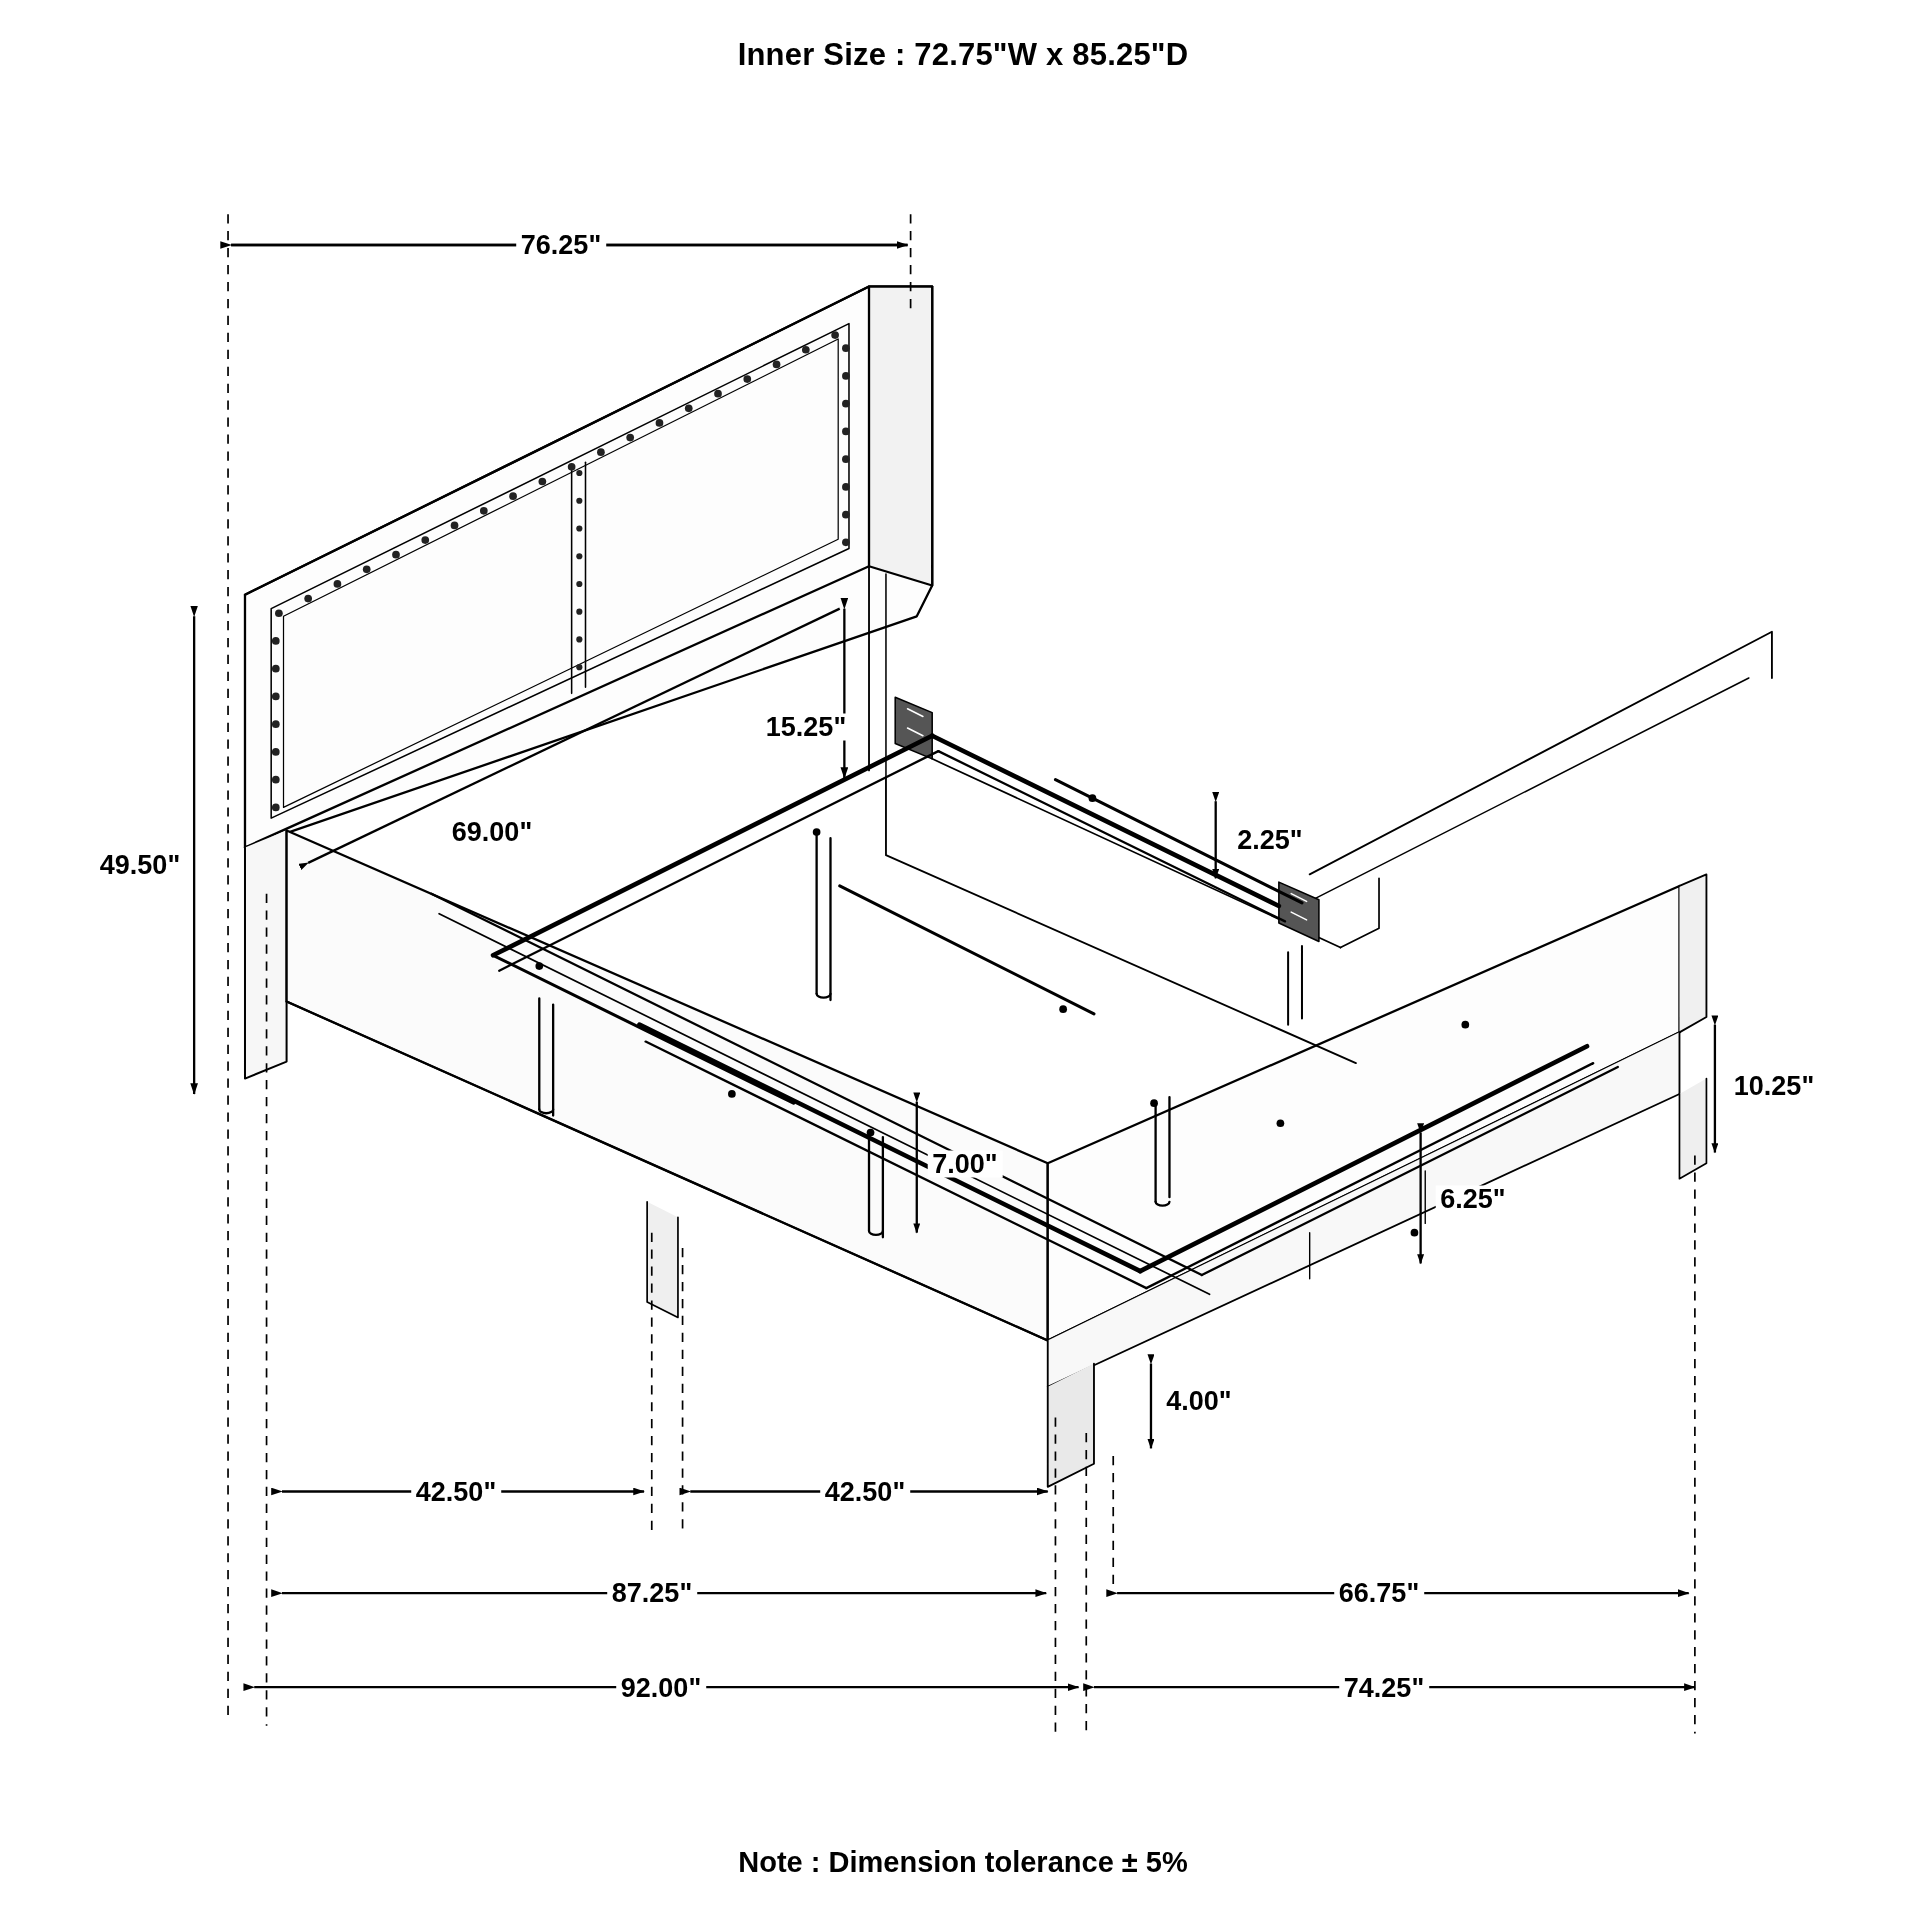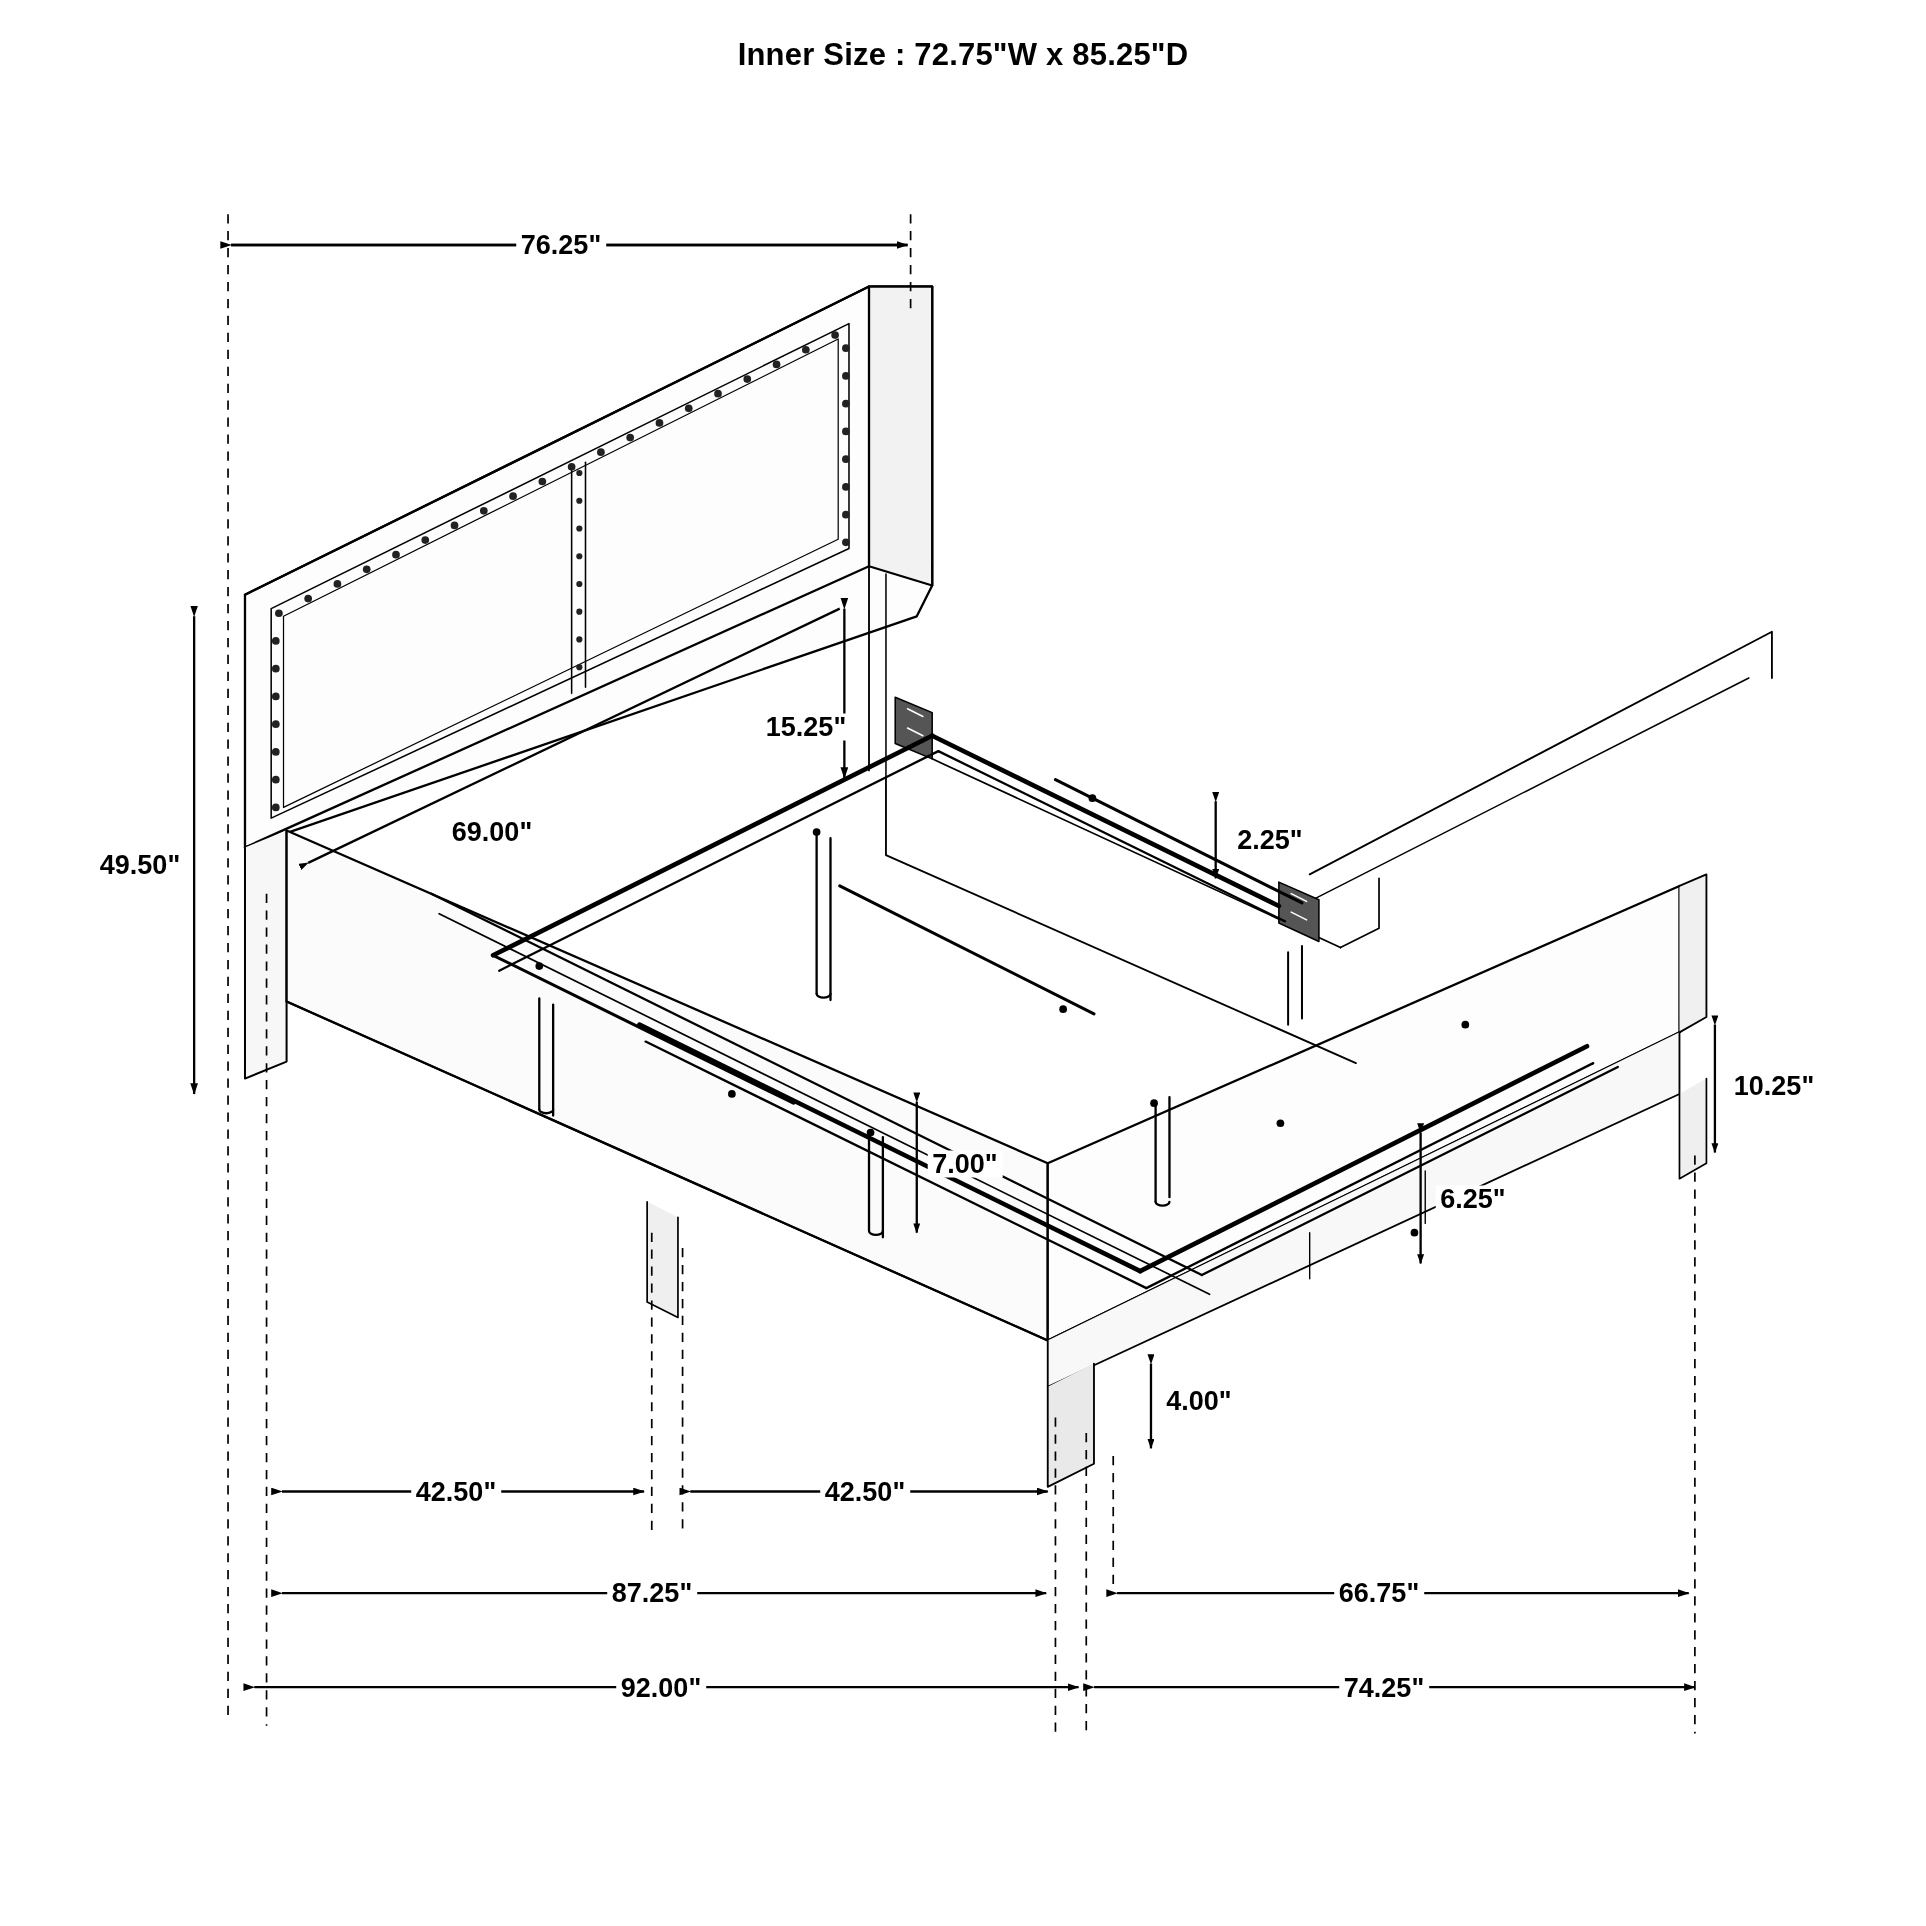--- a/index.html
+++ b/index.html
@@ -269,14 +269,15 @@
   <div class="dimlabel" style="left:965px; top:1164px;">7.00"</div>
   <div class="dimlabel" style="left:1473px; top:1199px;">6.25"</div>
   <div class="dimlabel" style="left:1199px; top:1401px;">4.00"</div>
   <div class="dimlabel" style="left:456px; top:1492px;">42.50"</div>
   <div class="dimlabel" style="left:865px; top:1492px;">42.50"</div>
   <div class="dimlabel" style="left:652px; top:1593px;">87.25"</div>
   <div class="dimlabel" style="left:1379px; top:1593px;">66.75"</div>
   <div class="dimlabel" style="left:661px; top:1688px;">92.00"</div>
   <div class="dimlabel" style="left:1384px; top:1688px;">74.25"</div>
 
+  <div class="note">Note : Dimension tolerance ± 5%</div>
 </div>
 
 
 </body></html>

